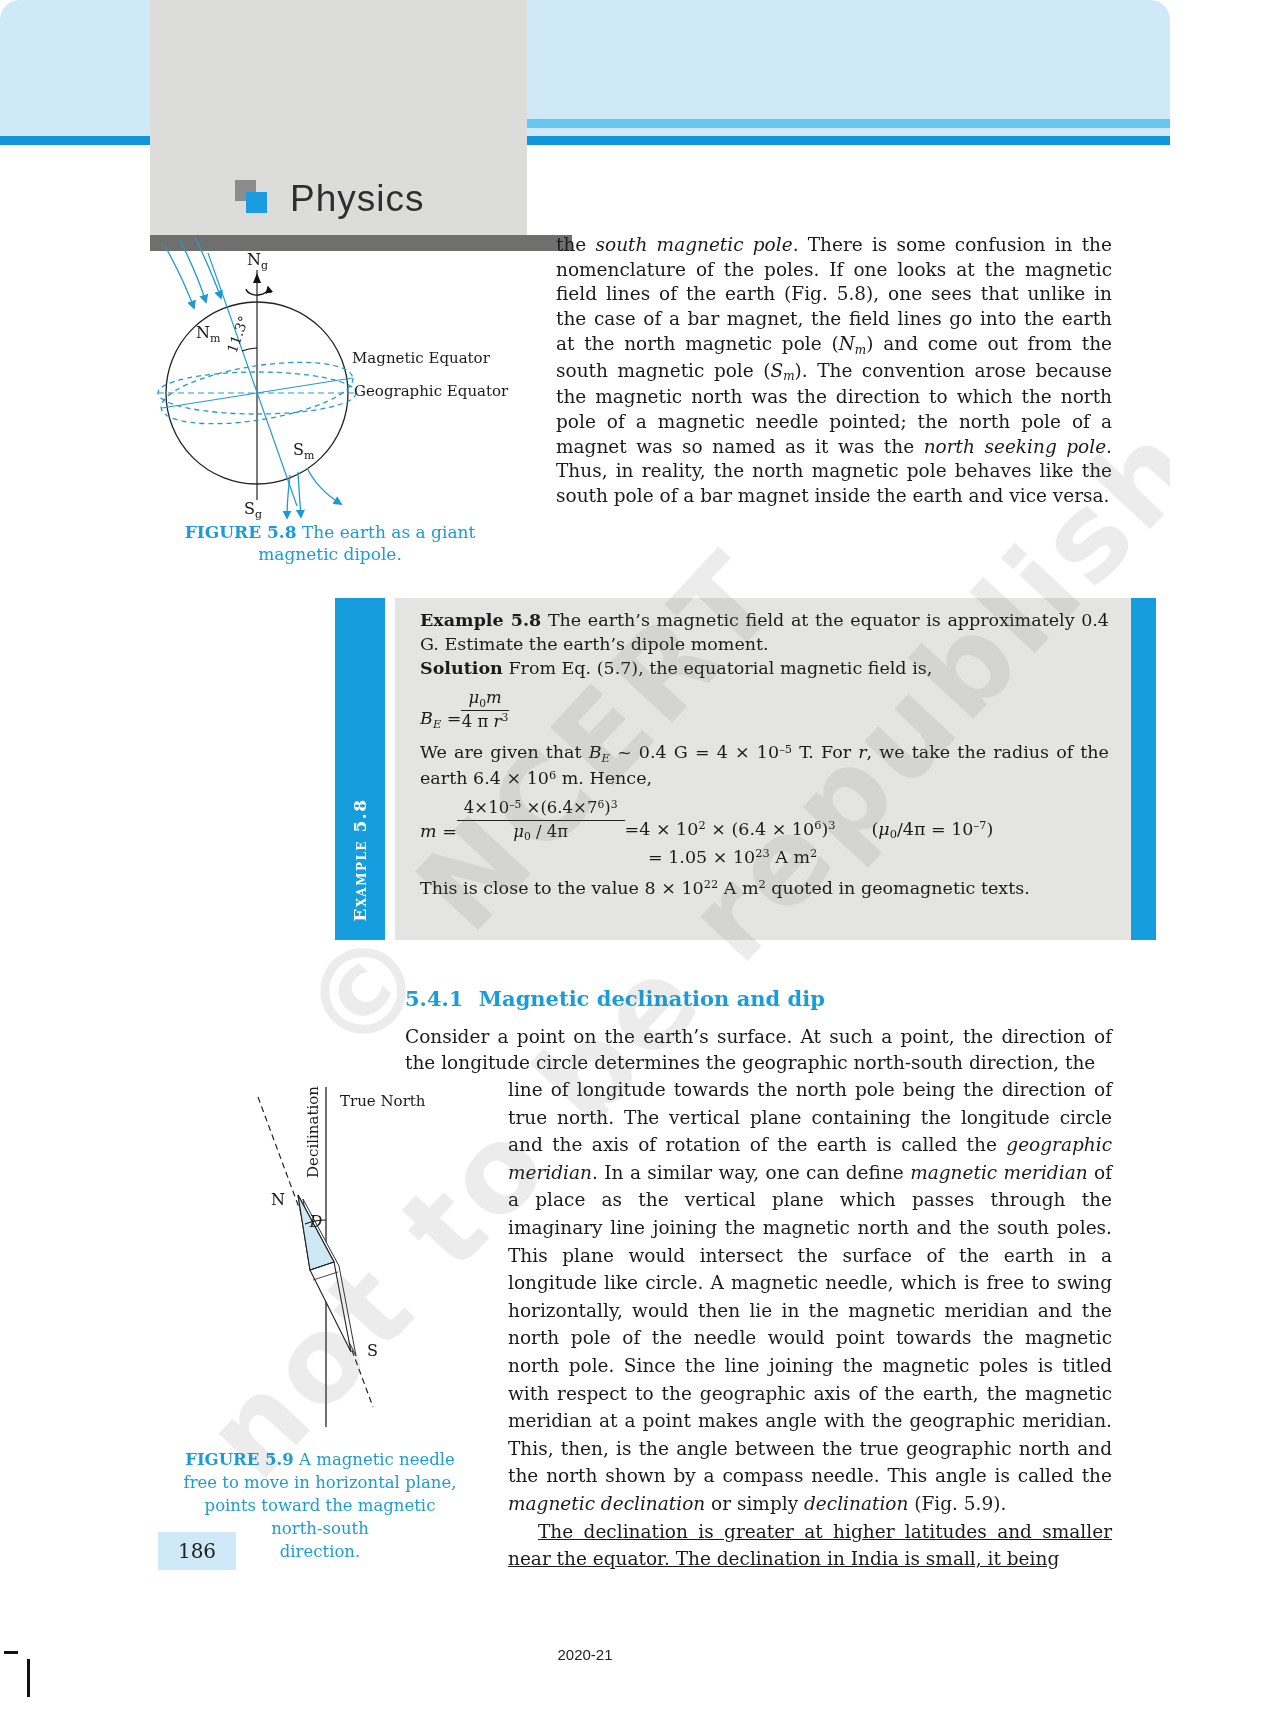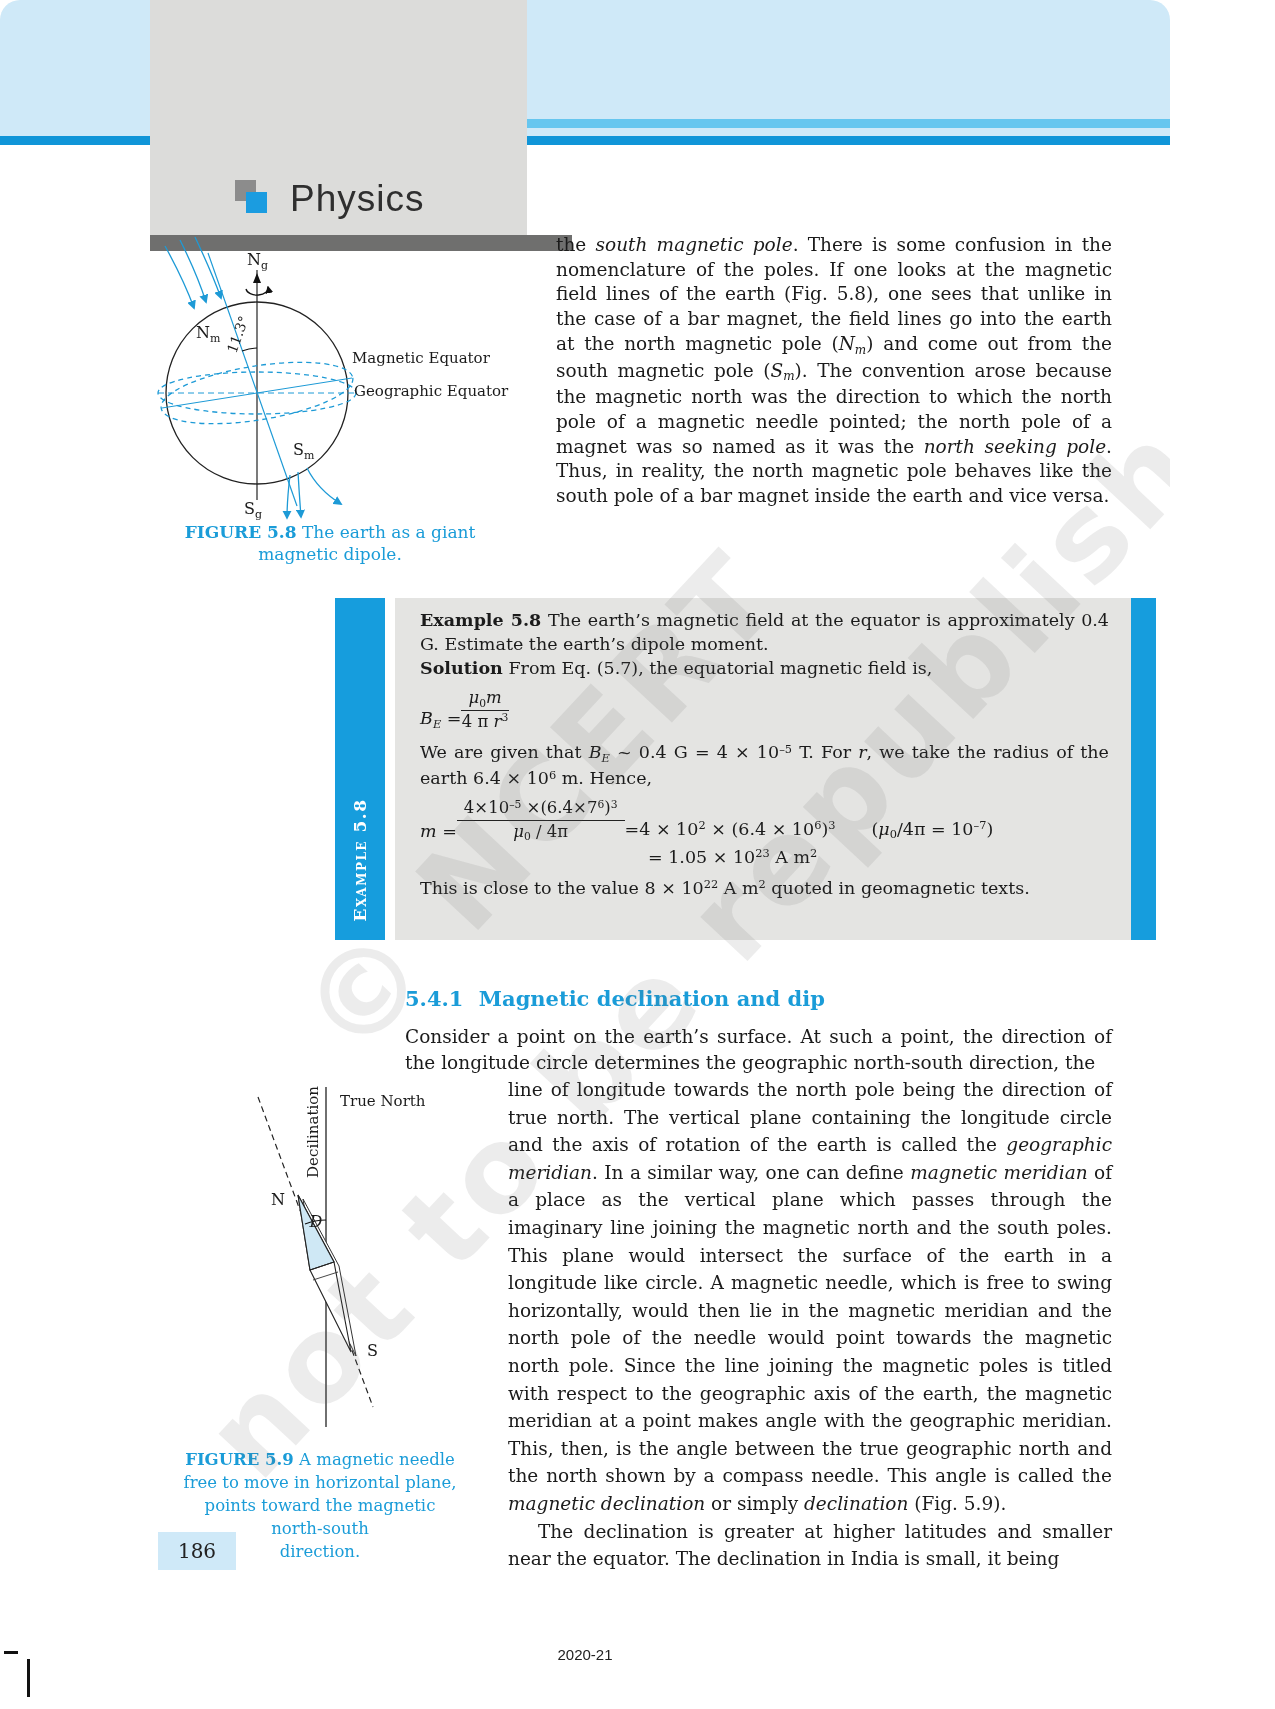--- a/index.html
+++ b/index.html
@@ -23,21 +23,21 @@
   .title{position:absolute;font-family:"Liberation Sans", sans-serif;font-size:37px;
          font-weight:400;color:#2f2f2f;letter-spacing:1px;}
   
   .figcap{color:#1a9cd8;text-align:center;line-height:23px;}
   .cap58{font-size:17px;line-height:22px;}
   .cap59{font-size:16.5px;}
   
   .para1{font-size:18.5px;line-height:24.7px;}
   .secpara{font-size:18.5px;line-height:26px;}
   .wrappara{font-size:18.5px;line-height:27.6px;}
-  .indent{text-indent:30px;}
+  .indent{text-indent:30px;text-decoration:underline;}
   
   .ex-bar{background:#169ddd;}
   .ex-gray{background:#e4e4e2;font-size:17.5px;line-height:24px;}
   .ex-vlabel{position:absolute;left:50%;bottom:80px;transform:translate(-50%,50%) rotate(-90deg);
              white-space:nowrap;color:#fff;font-weight:bold;font-variant:small-caps;
              font-size:17px;letter-spacing:1.5px;}
   .ex-inner{padding:8px 22px 0 25px;}
   .eqline{display:flex;align-items:flex-end;}
   .frac{display:inline-flex;flex-direction:column;align-items:center;font-size:16.5px;line-height:1.25;}
   .frac .num{border-bottom:1.4px solid #222;padding:0 7px 1px 7px;}

